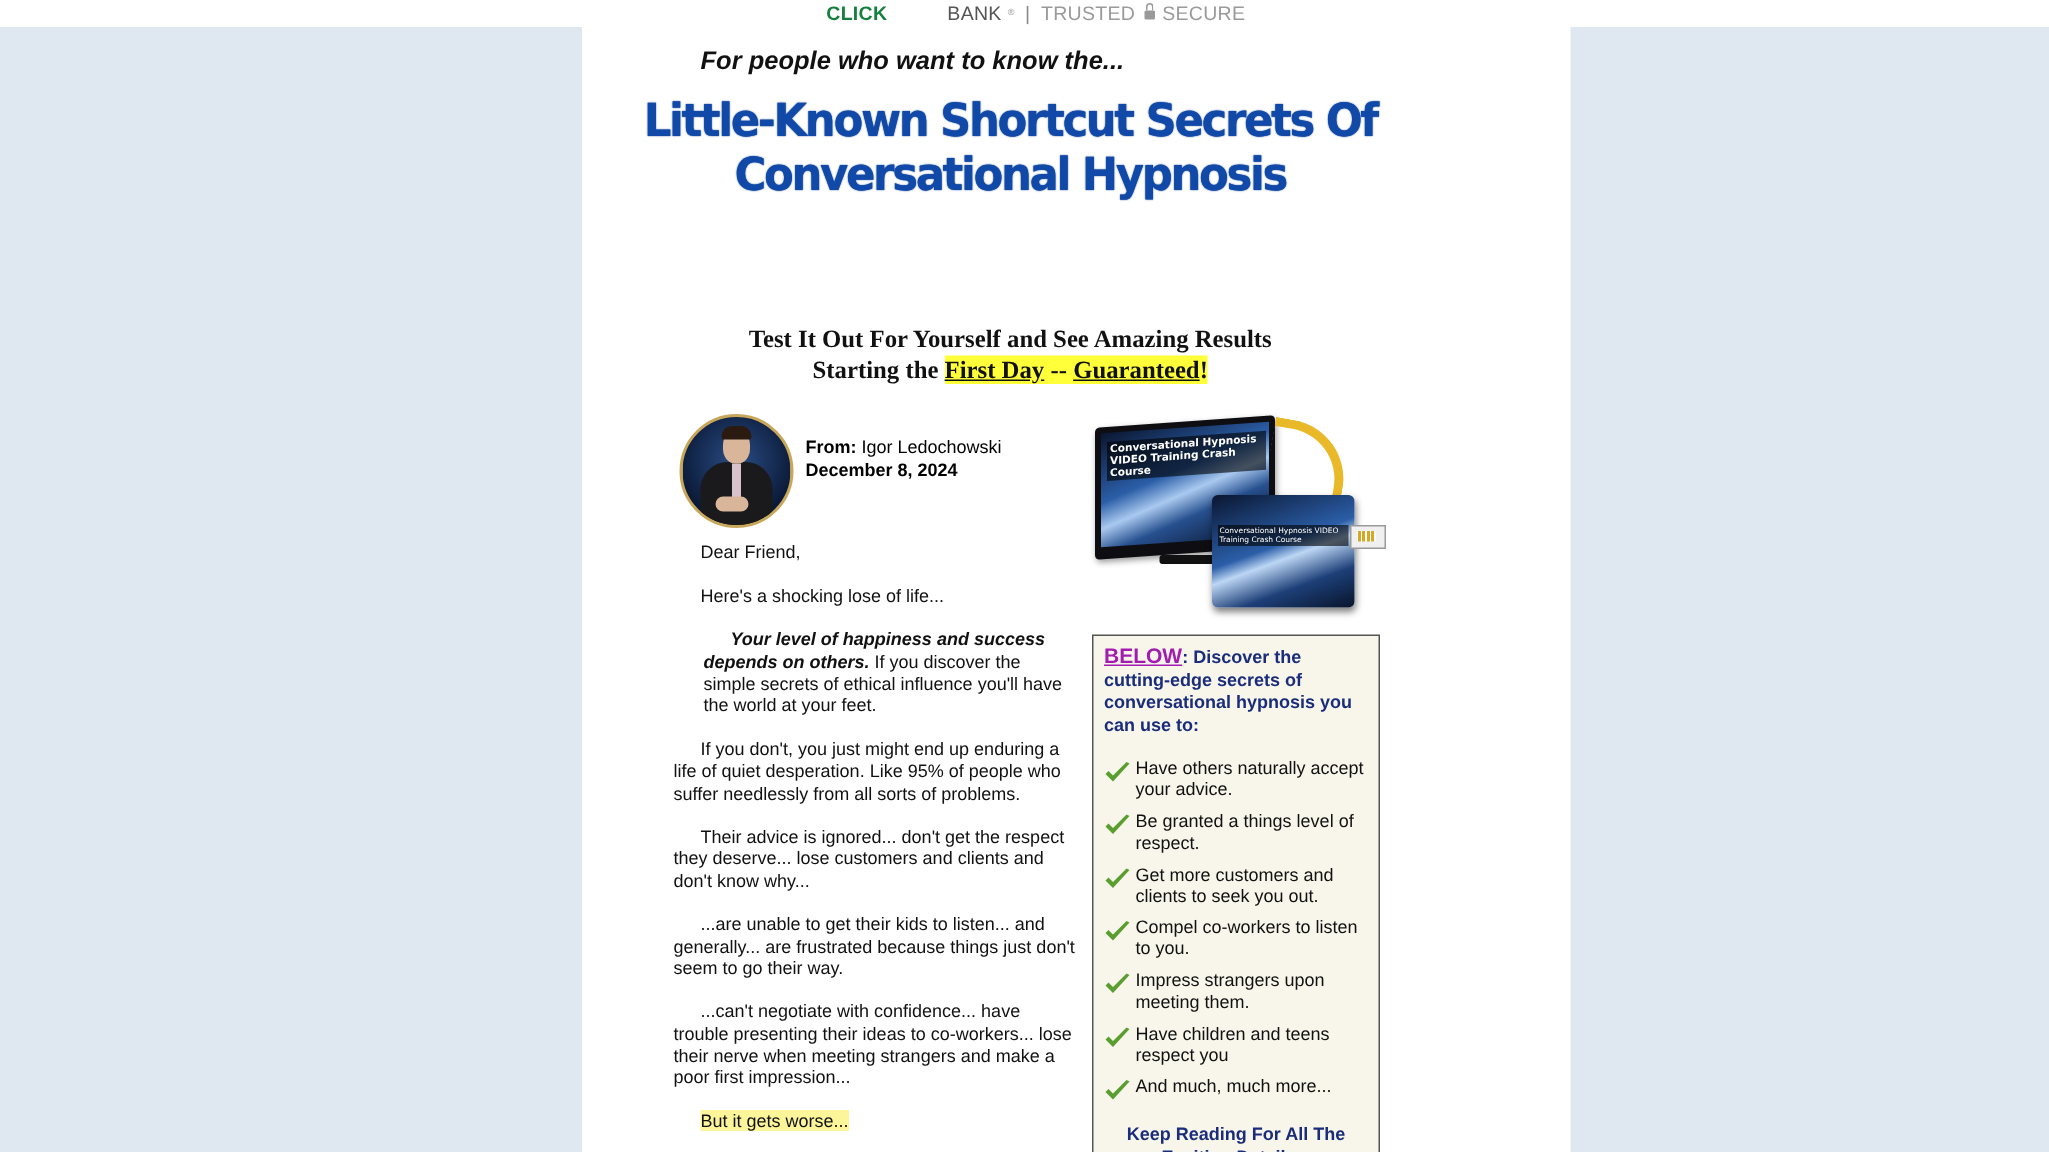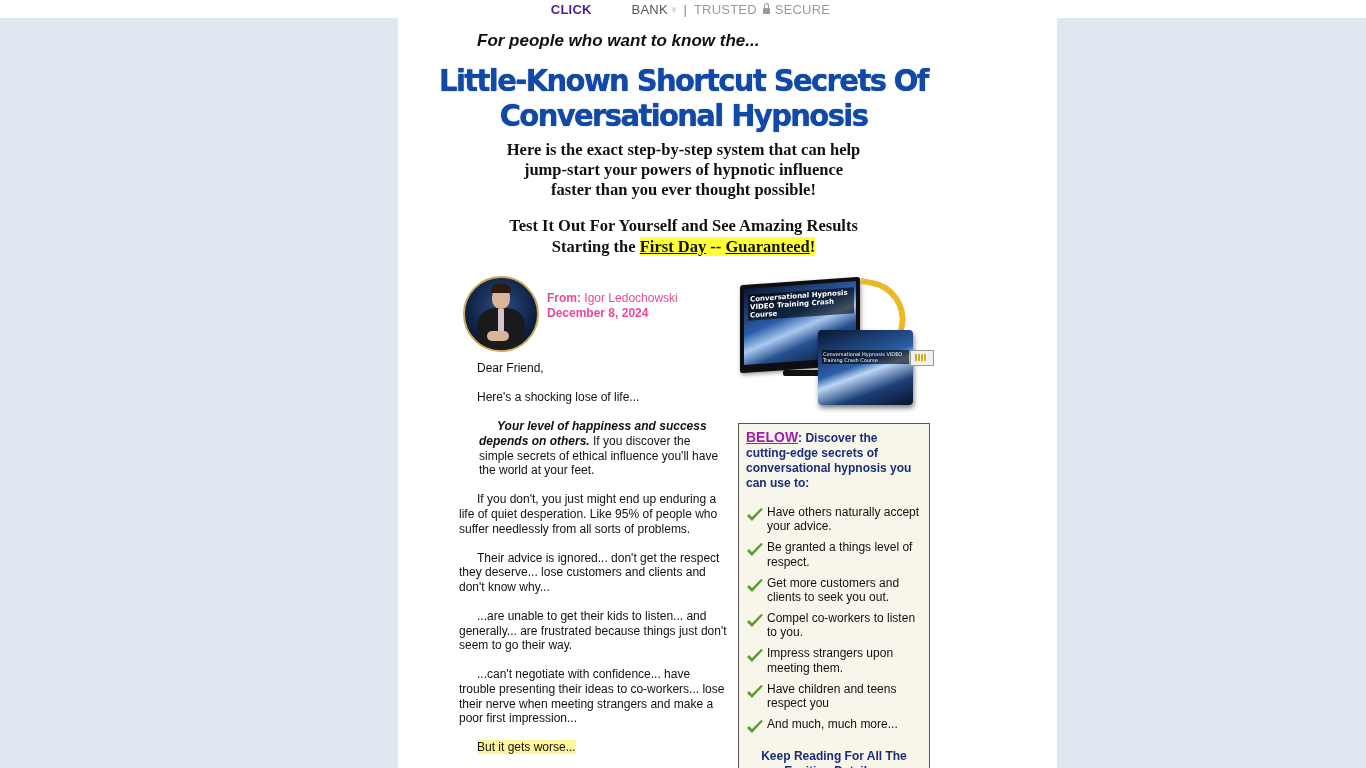--- a/index.html
+++ b/index.html
@@ -11,30 +11,30 @@
   }
   .topbar {
     position: absolute; left: 0; top: 0; width: 1366px; height: 18px;
     background: #ffffff; text-align: center;
   }
   .cb-badge {
     display: inline-flex; align-items: center; gap: 4px;
     font-family: "Liberation Sans", sans-serif; font-size: 13px;
     color: #9a9a9a; line-height: 18px; letter-spacing: 0.2px;
   }
-  .cb-click { font-weight: bold; color: #4c1d95; margin-left: 15px; }
+  .cb-click { font-weight: bold; color: #15803d; margin-left: 15px; }
   .cb-bank { color: #555; margin-left: 36px; }
   .cb-sep { color: #888; margin: 0 3px; }
   .lock { display:inline-block; width:7px; height:6px; background:#9a9a9a; border-radius:1px; position:relative; margin:0 1px 0 2px; top:1px; }
   .lock:before { content:""; position:absolute; left:1px; top:-5px; width:3px; height:4px; border:1px solid #9a9a9a; border-bottom:none; border-radius:3px 3px 0 0; }
   .bg-side { position:absolute; top:18px; height:750px; background:#dfe8f0; }
   .bg-left { left:0; width:398px; }
   .bg-right { left:969px; width:397px; }
   .page {
-    position: absolute; left: 398px; top: 18px; width: 659px; height: 750px;
+    position: absolute; left: 388px; top: 18px; width: 659px; height: 750px;
     background: #ffffff;
   }
   .pre-head {
     position: absolute; left: 79px; top: 13px;
     font-size: 17px; font-weight: bold; font-style: italic; color: #111;
   }
   .headline {
     position: absolute; left: 0; top: 46px; width: 571px; text-align: center;
     font-family: "DejaVu Sans", sans-serif; font-weight: bold;
     font-size: 29px; line-height: 34px; color: #1049a8;
@@ -58,21 +58,21 @@
     border-radius: 50%; border: 2px solid #c9a75a;
     background: radial-gradient(circle at 50% 40%, #2a4d85 0%, #0b1a38 70%);
     overflow: hidden;
   }
   .avatar .head { position:absolute; left:27px; top:9px; width:18px; height:22px; background:#d9b59a; border-radius:45%; }
   .avatar .hair { position:absolute; left:26px; top:6px; width:20px; height:9px; background:#2a1a10; border-radius:10px 10px 3px 3px; }
   .avatar .suit { position:absolute; left:12px; top:30px; width:48px; height:46px; background:#1a1a1d; border-radius:18px 18px 4px 4px; }
   .avatar .tie { position:absolute; left:33px; top:31px; width:6px; height:26px; background:#d7c2cc; }
   .avatar .hands { position:absolute; left:22px; top:53px; width:22px; height:10px; background:#d9b59a; border-radius:6px; }
   .from {
-    position: absolute; left: 149px; top: 273px; font-size: 12px; line-height: 15px; color: #ec4899;
+    position: absolute; left: 149px; top: 273px; font-size: 12px; line-height: 15px; color: #000000;
   }
   .from b { font-weight: bold; }
   .product {
     position: absolute; left: 340px; top: 260px; width: 200px; height: 135px;
   }
   .tv {
     position:absolute; left:2px; top:3px; width:120px; height:88px;
     background:#0d0d12; border-radius:3px; transform: skewY(-4deg);
     box-shadow: 1px 2px 4px rgba(0,0,0,0.4);
   }
@@ -149,25 +149,20 @@
 <div class="bg-side bg-right"></div>
 
 <div class="page">
   <div class="pre-head">For people who want to know the...</div>
 
   <div class="headline">
     <div>Little-Known Shortcut Secrets Of</div>
     <div>Conversational Hypnosis</div>
   </div>
 
-  <div class="subhead">
-    <div>Here is the exact step-by-step system that can help</div>
-    <div>jump-start your powers of hypnotic influence</div>
-    <div>faster than you ever thought possible!</div>
-  </div>
 
   <div class="subhead2">
     <div>Test It Out For Yourself and See Amazing Results</div>
     <div>
       <span>Starting the </span><span class="hl"><span class="ul">First Day</span><span> -- </span><span class="ul">Guaranteed</span><span>!</span></span>
     </div>
   </div>
 
   <div class="avatar">
     <div class="suit"></div>

